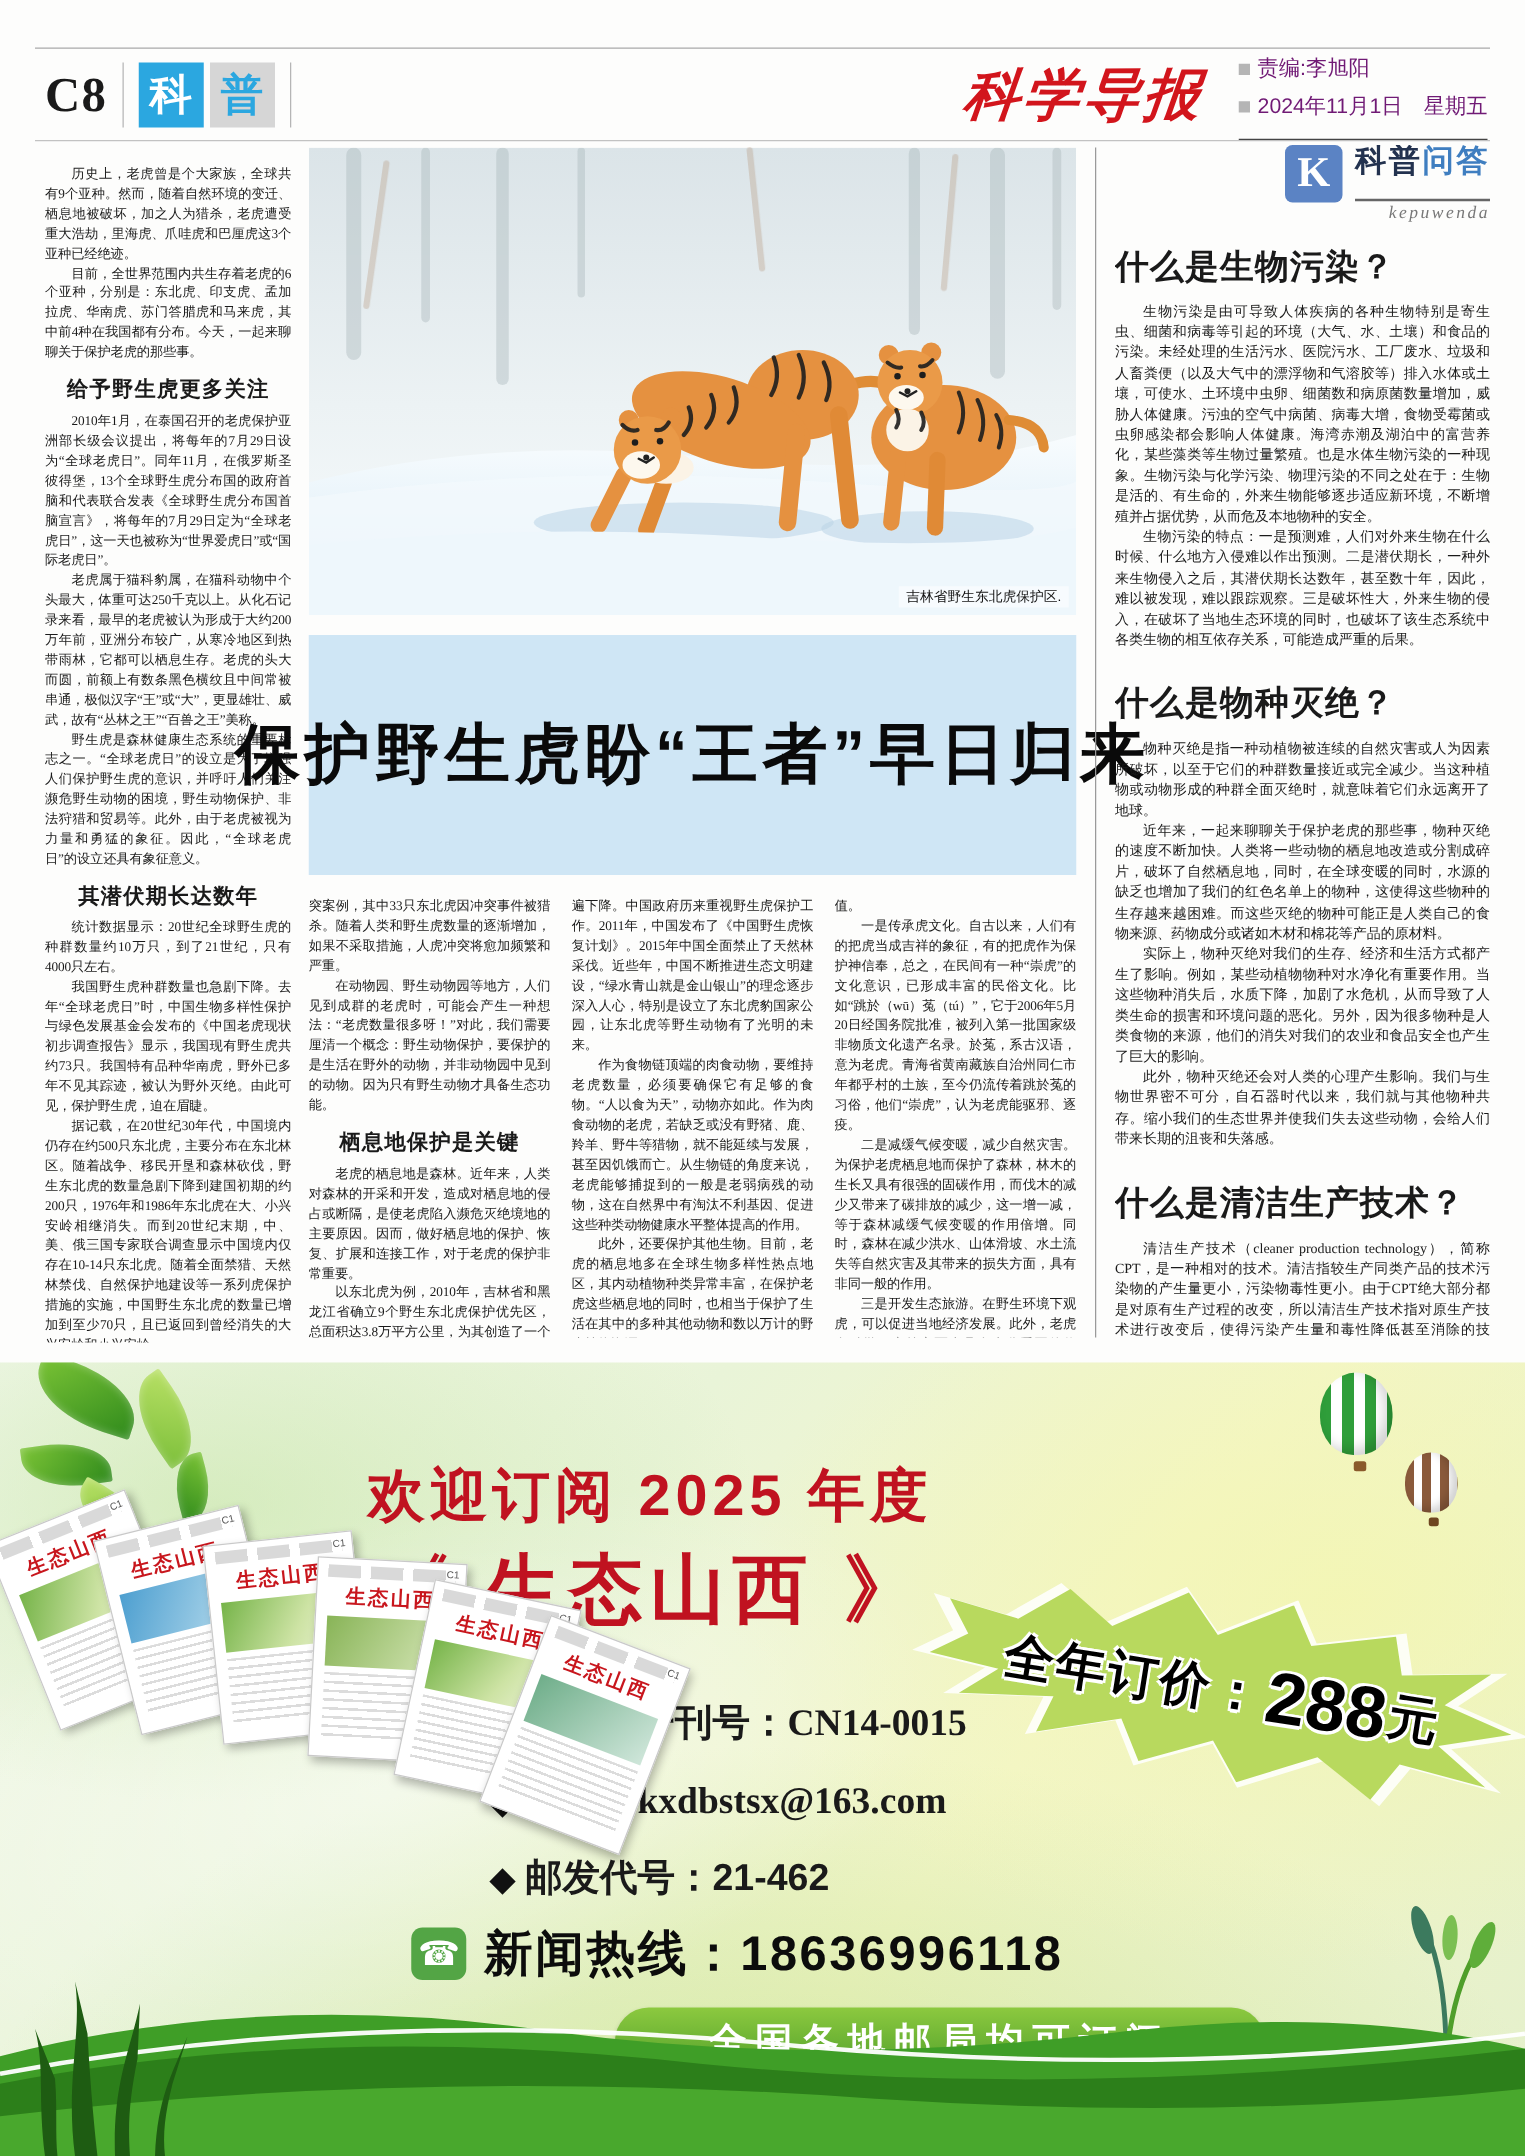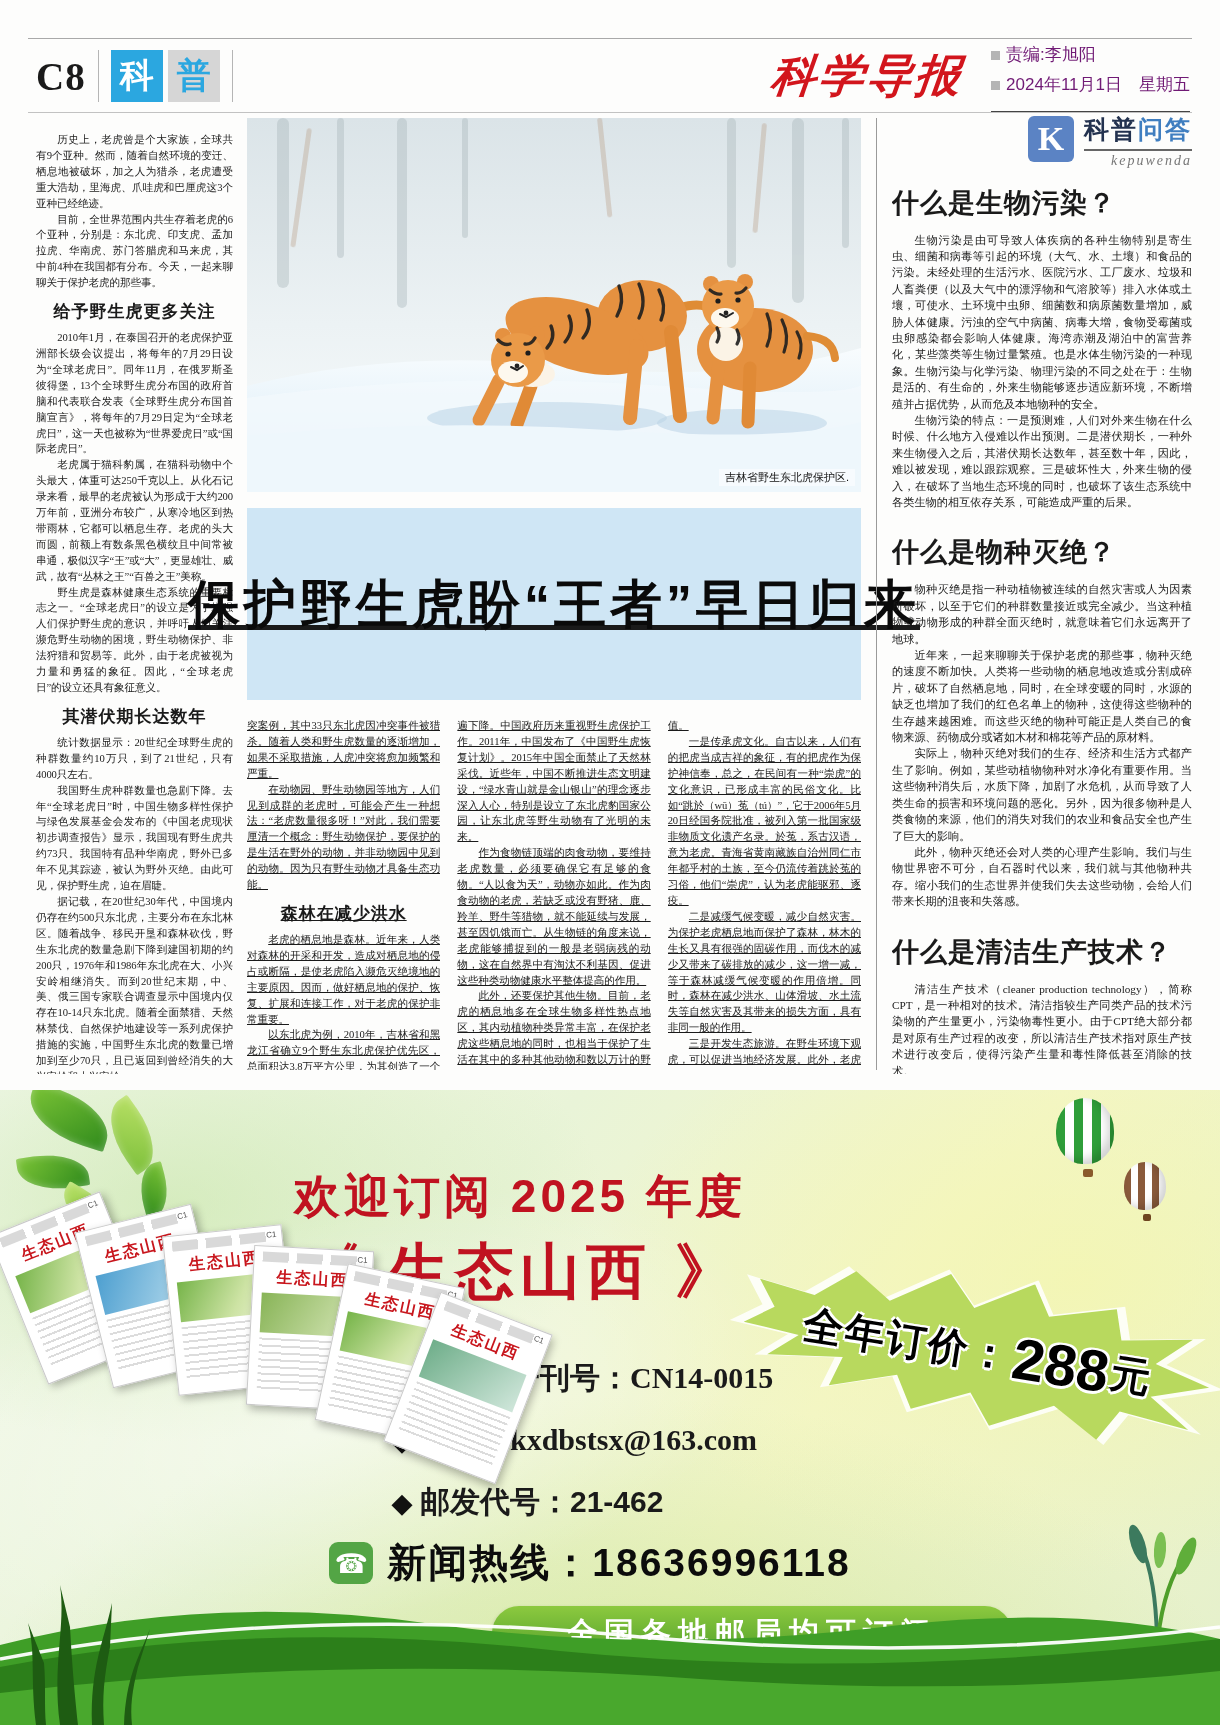--- a/index.html
+++ b/index.html
@@ -24,37 +24,37 @@
   .edition .sq{display:inline-block;width:9px;height:9px;background:#b5b5b5;margin-right:6px;}
   .header-rule2{position:absolute;top:112px;left:28px;right:28px;height:1px;background:#c2c2c2;}
   
   .body-p{margin:0;text-indent:2em;font-size:10.6px;line-height:15.9px;text-align:justify;letter-spacing:-0.1px;}
   .no-indent{text-indent:0;}
   .sub-head{font-family:"Liberation Sans",sans-serif;font-weight:bold;font-size:17px;
     text-align:center;margin:9px 0 7px 0;letter-spacing:1px;}
   
   .left-col{position:absolute;left:36px;top:132px;width:197px;height:942px;overflow:hidden;}
   
-  .middle{position:absolute;left:247px;top:118px;width:614px;height:956px;text-decoration:underline;}
+  .middle{position:absolute;left:247px;top:118px;width:614px;height:956px;}
   .photo{position:relative;width:614px;height:374px;overflow:hidden;}
   .photo-caption{position:absolute;right:6px;bottom:6px;background:rgba(255,255,255,.55);
     font-size:11px;padding:1px 6px;color:#111;font-family:"Liberation Sans",sans-serif;}
   .banner{margin-top:16px;height:192px;background:#cfe6f5;display:flex;
     align-items:center;justify-content:center;}
   .banner-line{font-family:"Liberation Sans",sans-serif;font-weight:900;font-size:52px;
     color:#0a0a0a;line-height:1.55;letter-spacing:4px;white-space:nowrap;}
   .mid-text{display:flex;gap:17px;margin-top:18px;height:352px;overflow:hidden;}
   .mid-colm{flex:1;overflow:hidden;}
   
   .v-divider{position:absolute;left:876px;top:118px;width:1px;height:952px;background:#9a9a9a;}
   .right-col{position:absolute;left:892px;top:116px;width:300px;height:958px;overflow:hidden;}
   .qa-badge{display:flex;justify-content:flex-end;align-items:flex-start;margin-bottom:14px;}
   .qa-k{width:46px;height:46px;background:#5b83c4;border-radius:6px;color:#fff;display:flex;
     align-items:center;justify-content:center;font-family:"Liberation Serif",serif;font-weight:bold;font-size:34px;margin-right:10px;}
-  .qa-title-wrap{border-bottom:2px solid #666;padding-bottom:5px;text-align:right;}
+  .qa-title-wrap{border-bottom:2px solid #666;padding-bottom:15px;text-align:right;}
   .qa-title{font-family:"Liberation Sans",sans-serif;font-weight:bold;font-size:25px;letter-spacing:2px;line-height:1.1;}
   .qa-title .black{color:#23324f;}
   .qa-title .blue{color:#3f7ec0;}
   .qa-sub{font-family:"Liberation Serif",serif;font-style:italic;color:#777;font-size:14px;text-align:right;margin-top:2px;letter-spacing:2px;}
   .q-head{font-family:"Liberation Sans",sans-serif;font-weight:bold;font-size:27px;margin:24px 0 11px 0;letter-spacing:1px;}
   .q-head.first{margin-top:16px;}
   .qa-p{margin:0;text-indent:2em;font-size:11.2px;line-height:16.4px;text-align:justify;}
   
   .ad{position:absolute;left:0;top:1090px;width:1220px;height:635px;overflow:hidden;
     background:
@@ -229,21 +229,21 @@
 
   <div class="banner">
     <div class="banner-line">保护野生虎</div>
     <div class="banner-line">盼“王者”早日归来</div>
   </div>
 
   <div class="mid-text">
     <div class="mid-colm">
       <p class="body-p no-indent">突案例，其中33只东北虎因冲突事件被猎杀。随着人类和野生虎数量的逐渐增加，如果不采取措施，人虎冲突将愈加频繁和严重。</p>
       <p class="body-p">在动物园、野生动物园等地方，人们见到成群的老虎时，可能会产生一种想法：“老虎数量很多呀！”对此，我们需要厘清一个概念：野生动物保护，要保护的是生活在野外的动物，并非动物园中见到的动物。因为只有野生动物才具备生态功能。</p>
-      <div class="sub-head">森林在减少洪水</div>
+      <div class="sub-head">栖息地保护是关键</div>
       <p class="body-p">老虎的栖息地是森林。近年来，人类对森林的开采和开发，造成对栖息地的侵占或断隔，是使老虎陷入濒危灭绝境地的主要原因。因而，做好栖息地的保护、恢复、扩展和连接工作，对于老虎的保护非常重要。</p>
       <p class="body-p">以东北虎为例，2010年，吉林省和黑龙江省确立9个野生东北虎保护优先区，总面积达3.8万平方公里，为其创造了一个良好的栖息、繁殖地。</p>
 
     </div>
     <div class="mid-colm">
       <p class="body-p no-indent">遍下降。中国政府历来重视野生虎保护工作。2011年，中国发布了《中国野生虎恢复计划》。2015年中国全面禁止了天然林采伐。近些年，中国不断推进生态文明建设，“绿水青山就是金山银山”的理念逐步深入人心，特别是设立了东北虎豹国家公园，让东北虎等野生动物有了光明的未来。</p>
       <p class="body-p">作为食物链顶端的肉食动物，要维持老虎数量，必须要确保它有足够的食物。“人以食为天”，动物亦如此。作为肉食动物的老虎，若缺乏或没有野猪、鹿、羚羊、野牛等猎物，就不能延续与发展，甚至因饥饿而亡。从生物链的角度来说，老虎能够捕捉到的一般是老弱病残的动物，这在自然界中有淘汰不利基因、促进这些种类动物健康水平整体提高的作用。</p>
       <p class="body-p">此外，还要保护其他生物。目前，老虎的栖息地多在全球生物多样性热点地区，其内动植物种类异常丰富，在保护老虎这些栖息地的同时，也相当于保护了生活在其中的多种其他动物和数以万计的野生植物资源。</p>
 
     </div>

